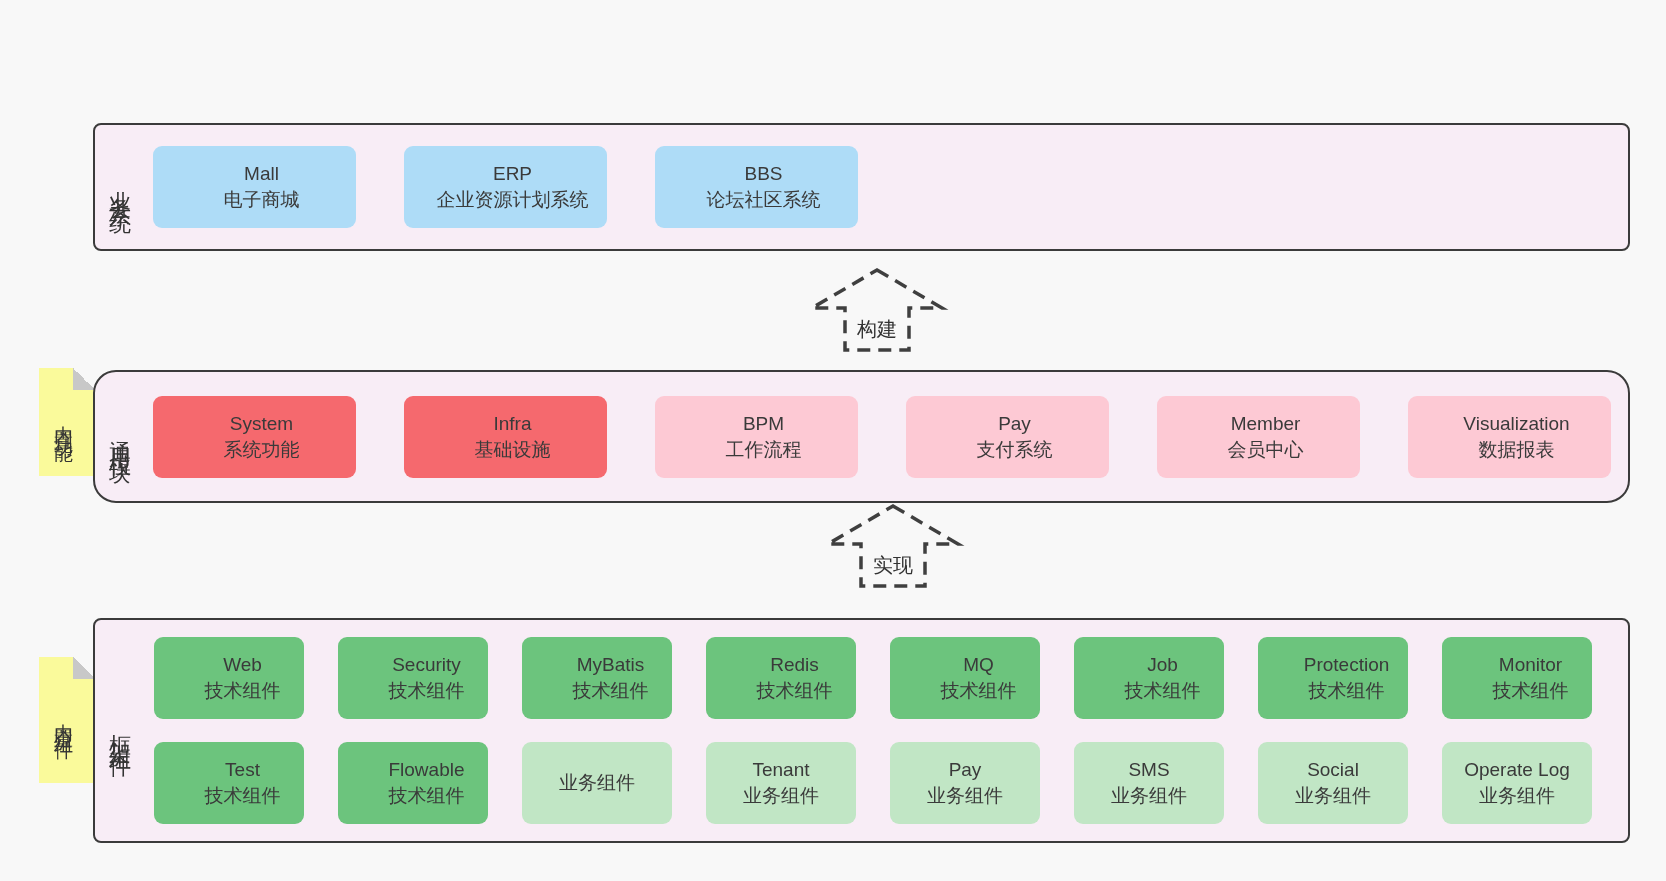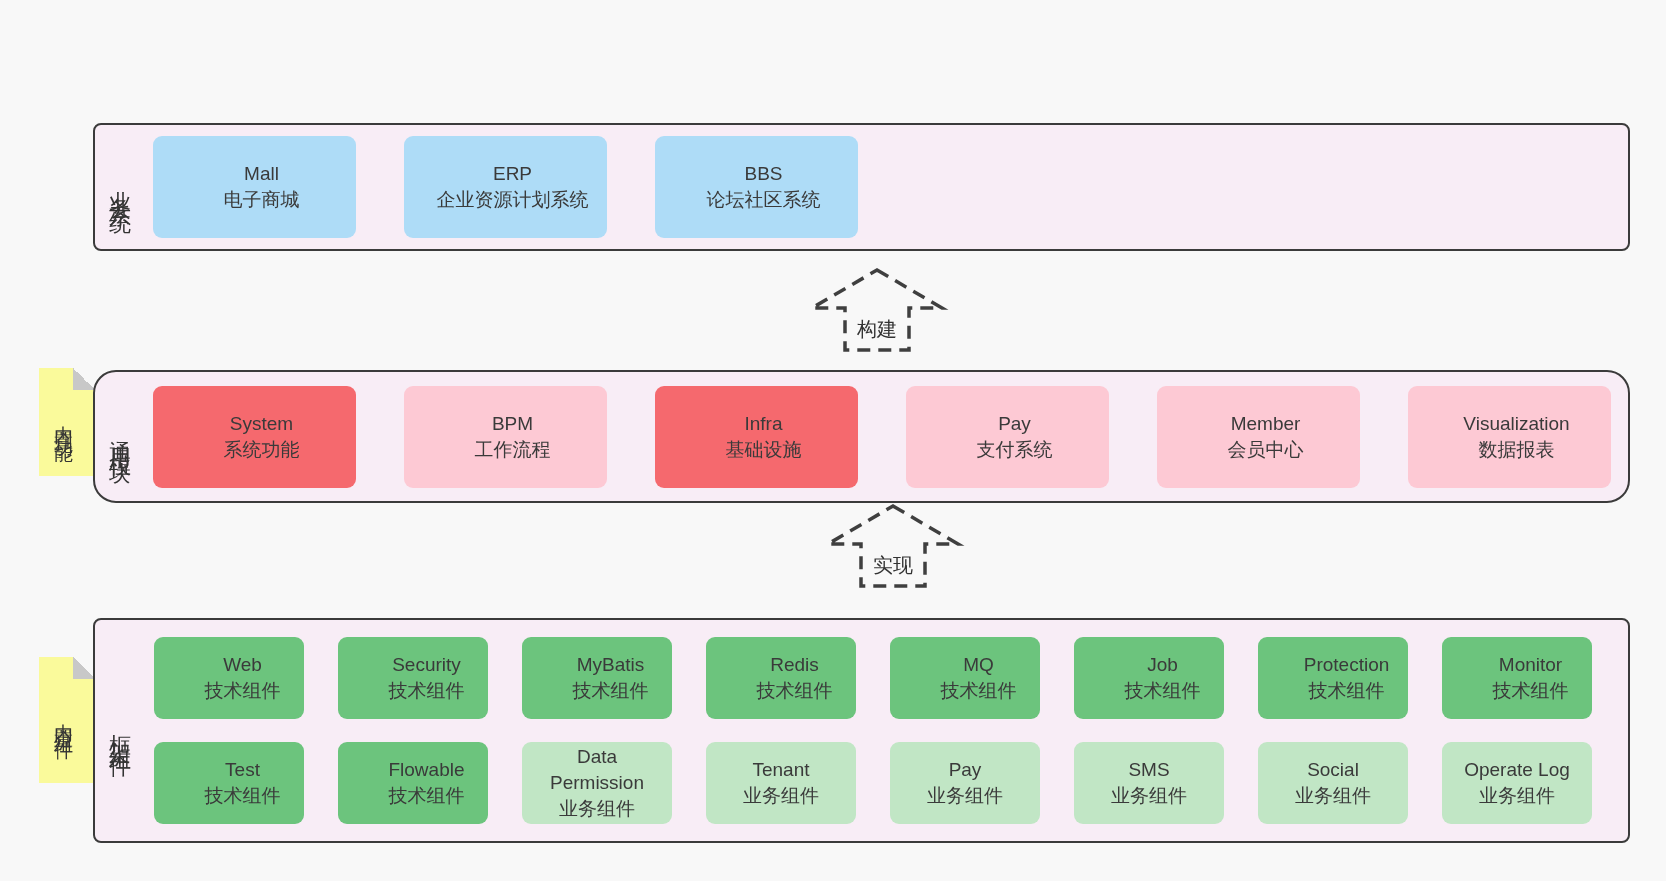--- a/index.html
+++ b/index.html
@@ -35,21 +35,21 @@
   .boxes{display:flex;gap:48px;margin-left:7px;flex:0 0 auto;}
   .grid{display:grid;grid-template-columns:repeat(8,150px);gap:23px 34px;margin-left:8px;}
 
   
   .box{
     border-radius:9px;
     display:flex;flex-direction:column;align-items:center;justify-content:center;
     text-align:center;font-size:19px;line-height:26px;
     padding:2px 6px;box-sizing:border-box;
   }
-  .band1 .box,.band2 .box{width:203px;height:102px;padding-left:20px;}
+  .band1 .box,.band2 .box{width:203px;height:82px;padding-left:20px;}
   .band3 .box{width:150px;height:82px;}
   .blue{background:var(--box-blue,#aedcf7);}
   .red{background:var(--box-red,#f5696e);}
   .pink{background:var(--box-pink,#fdc9d4);}
   .green{background:var(--box-green,#6cc47d);padding-left:33px;}
   .green-light{background:var(--box-green-light,#c1e6c5);}
 
   
   .arrow{position:absolute;width:140px;height:84px;z-index:0;}
   .arrow svg{position:absolute;inset:0;overflow:visible;}
@@ -117,27 +117,27 @@
     <div class="tab-text">内置功能</div>
   </div>
 
   <section class="band band2">
     <div class="band-label">通用模块</div>
     <div class="boxes">
       <div class="box red">
         <span>System</span>
         <span>系统功能</span>
       </div>
-      <div class="box pink">
-        <span>BPM</span>
-        <span>工作流程</span>
-      </div>
       <div class="box red">
         <span>Infra</span>
         <span>基础设施</span>
+      </div>
+      <div class="box pink">
+        <span>BPM</span>
+        <span>工作流程</span>
       </div>
       <div class="box pink">
         <span>Pay</span>
         <span>支付系统</span>
       </div>
       <div class="box pink">
         <span>Member</span>
         <span>会员中心</span>
       </div>
       <div class="box pink">
@@ -196,21 +196,20 @@
       </div>
       <div class="box green">
         <span>Test</span>
         <span>技术组件</span>
       </div>
       <div class="box green">
         <span>Flowable</span>
         <span>技术组件</span>
       </div>
       <div class="box green-light">
-        <span>Data Permission</span>
         <span>业务组件</span>
       </div>
       <div class="box green-light">
         <span>Tenant</span>
         <span>业务组件</span>
       </div>
       <div class="box green-light">
         <span>Pay</span>
         <span>业务组件</span>
       </div>

